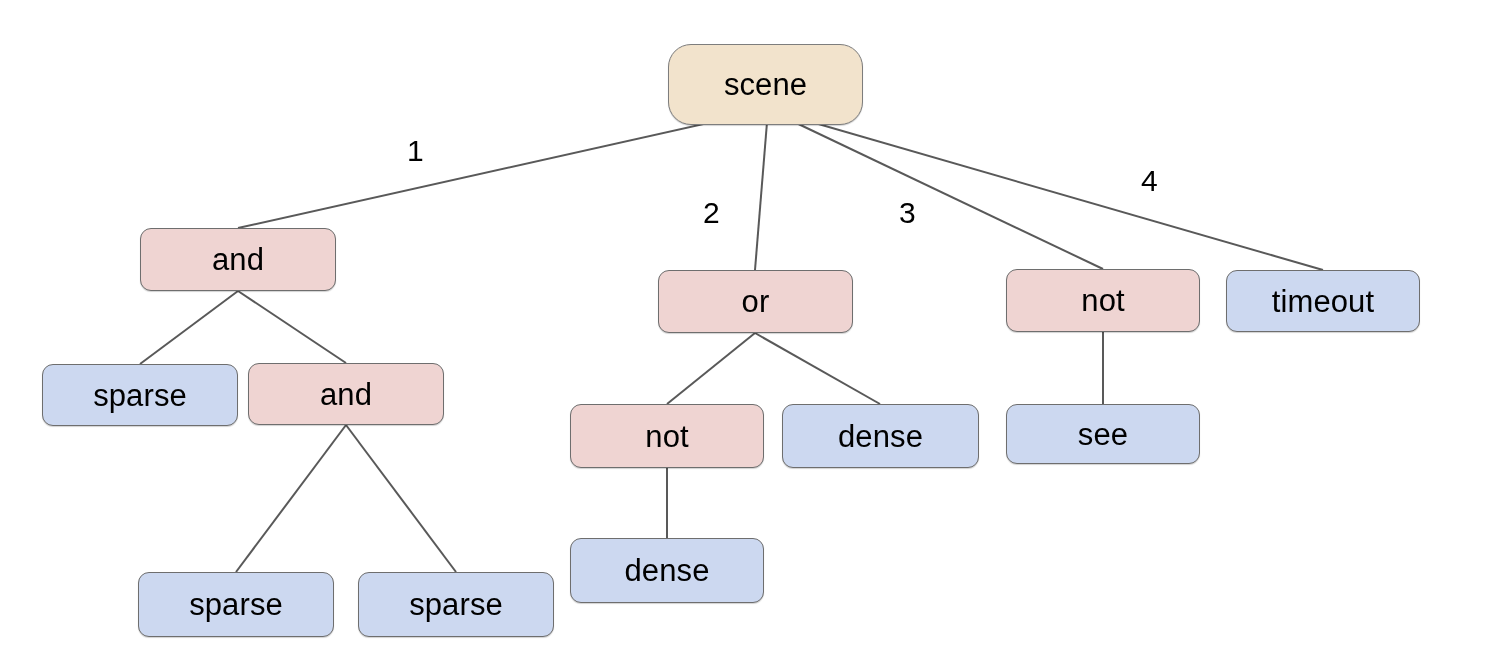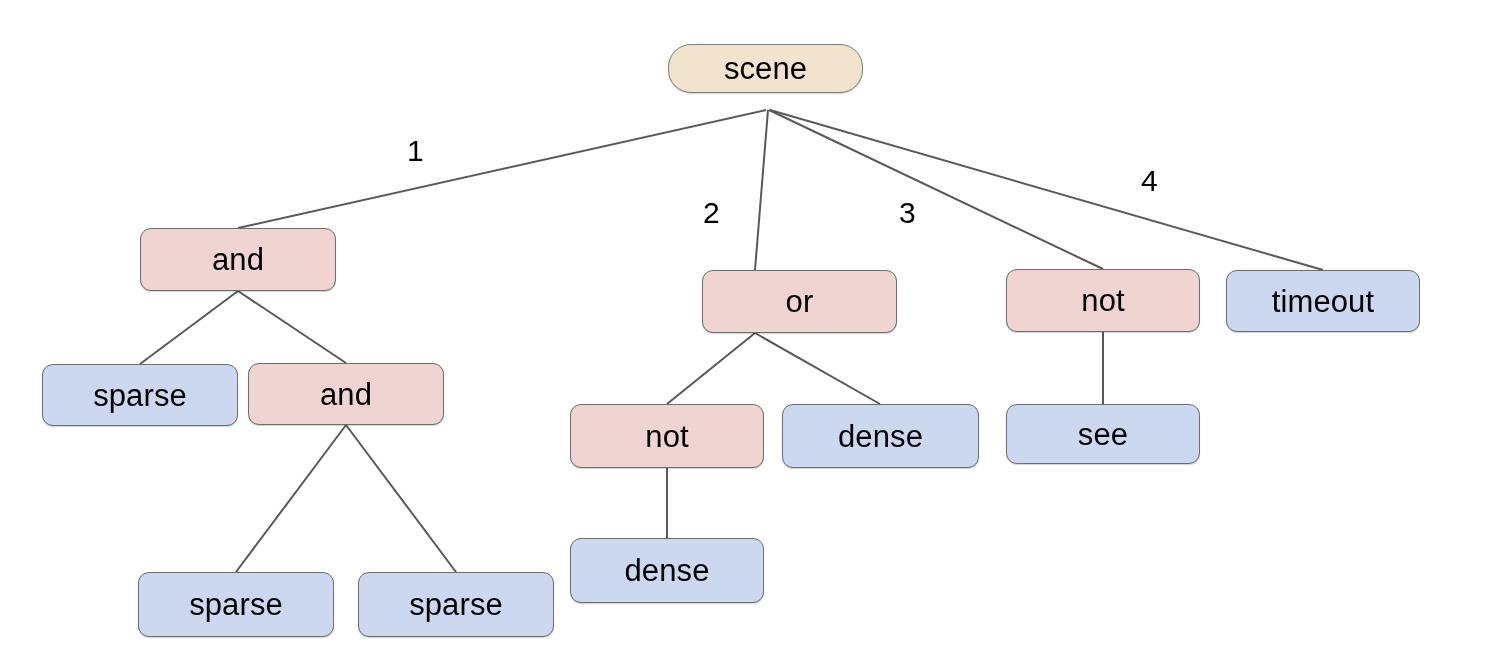--- a/index.html
+++ b/index.html
@@ -61,27 +61,27 @@
       <line x1="238" y1="291" x2="140" y2="364" stroke="#595959" stroke-width="2"></line>
       <line x1="238" y1="291" x2="346" y2="363" stroke="#595959" stroke-width="2"></line>
       <line x1="346" y1="425" x2="236" y2="572" stroke="#595959" stroke-width="2"></line>
       <line x1="346" y1="425" x2="456" y2="572" stroke="#595959" stroke-width="2"></line>
       <line x1="755" y1="333" x2="667" y2="404" stroke="#595959" stroke-width="2"></line>
       <line x1="755" y1="333" x2="880" y2="404" stroke="#595959" stroke-width="2"></line>
       <line x1="667" y1="468" x2="667" y2="538" stroke="#595959" stroke-width="2"></line>
       <line x1="1103" y1="332" x2="1103" y2="404" stroke="#595959" stroke-width="2"></line>
     </svg>
   <div id="node-layer">
-      <div class="node root" style="left: 668px; top: 44px; width: 195px; height: 49px; border-radius: 23px;">
+      <div class="node root" style="left: 668px; top: 44px; width: 195px; height: 81px; border-radius: 23px;">
         <span>scene</span>
       </div>
       <div class="node op" style="left: 140px; top: 228px; width: 196px; height: 63px;">
         <span>and</span>
       </div>
-      <div class="node op" style="left: 658px; top: 270px; width: 195px; height: 63px; margin-left: 44px;">
+      <div class="node op" style="left: 658px; top: 270px; width: 195px; height: 63px;">
         <span>or</span>
       </div>
       <div class="node op" style="left: 1006px; top: 269px; width: 194px; height: 63px;">
         <span>not</span>
       </div>
       <div class="node leaf" style="left: 1226px; top: 270px; width: 194px; height: 62px;">
         <span>timeout</span>
       </div>
       <div class="node leaf" style="left: 42px; top: 364px; width: 196px; height: 62px;">
         <span>sparse</span>

